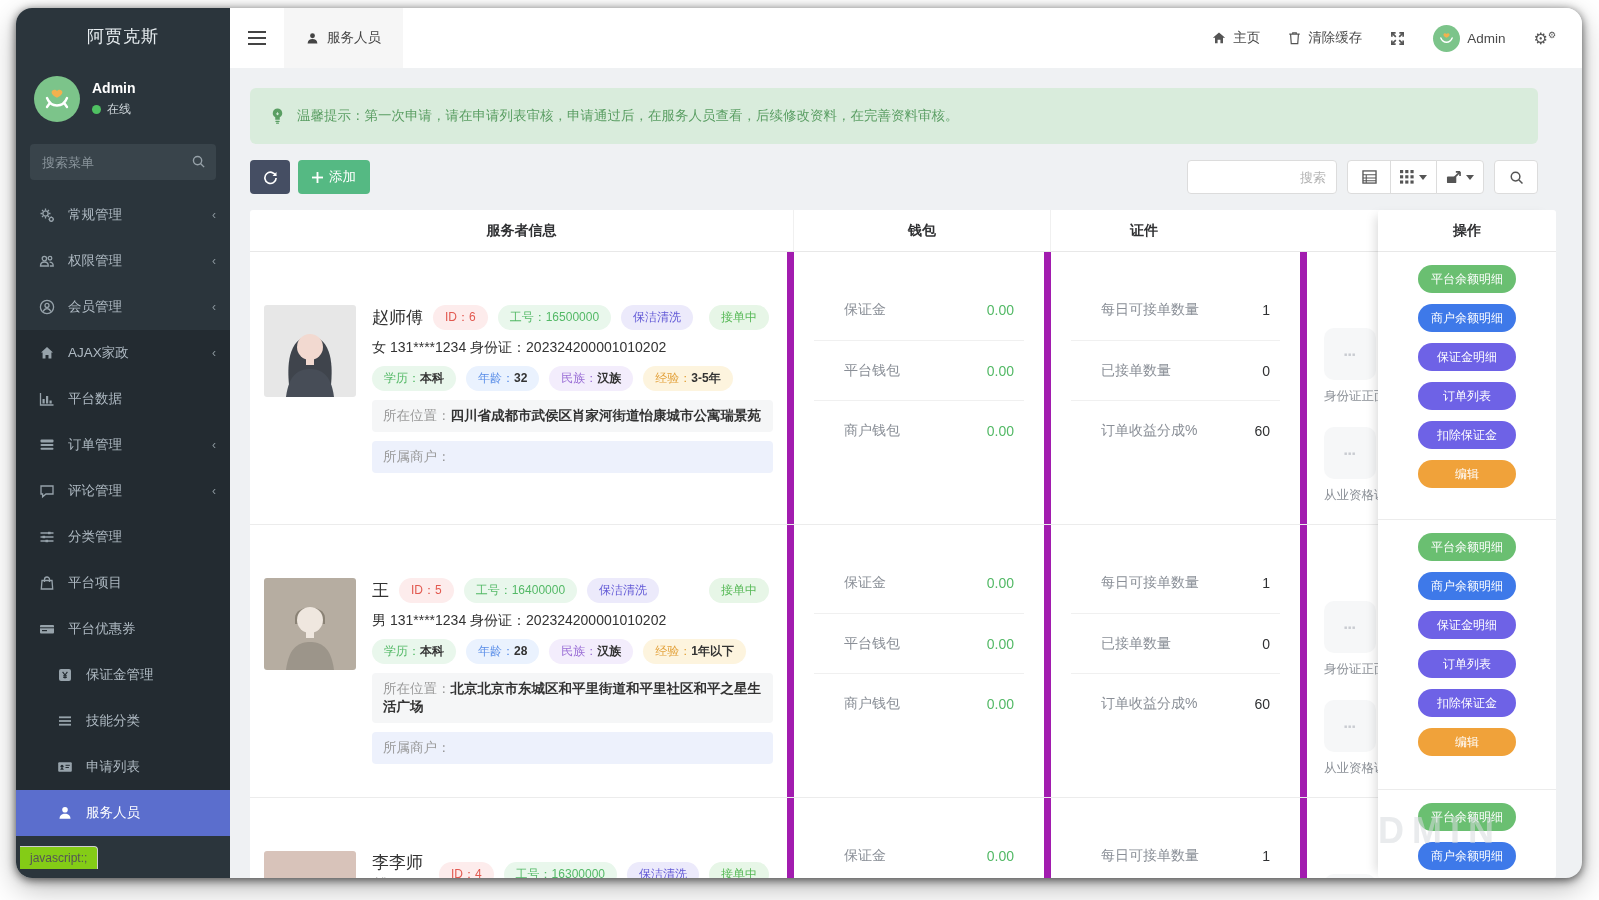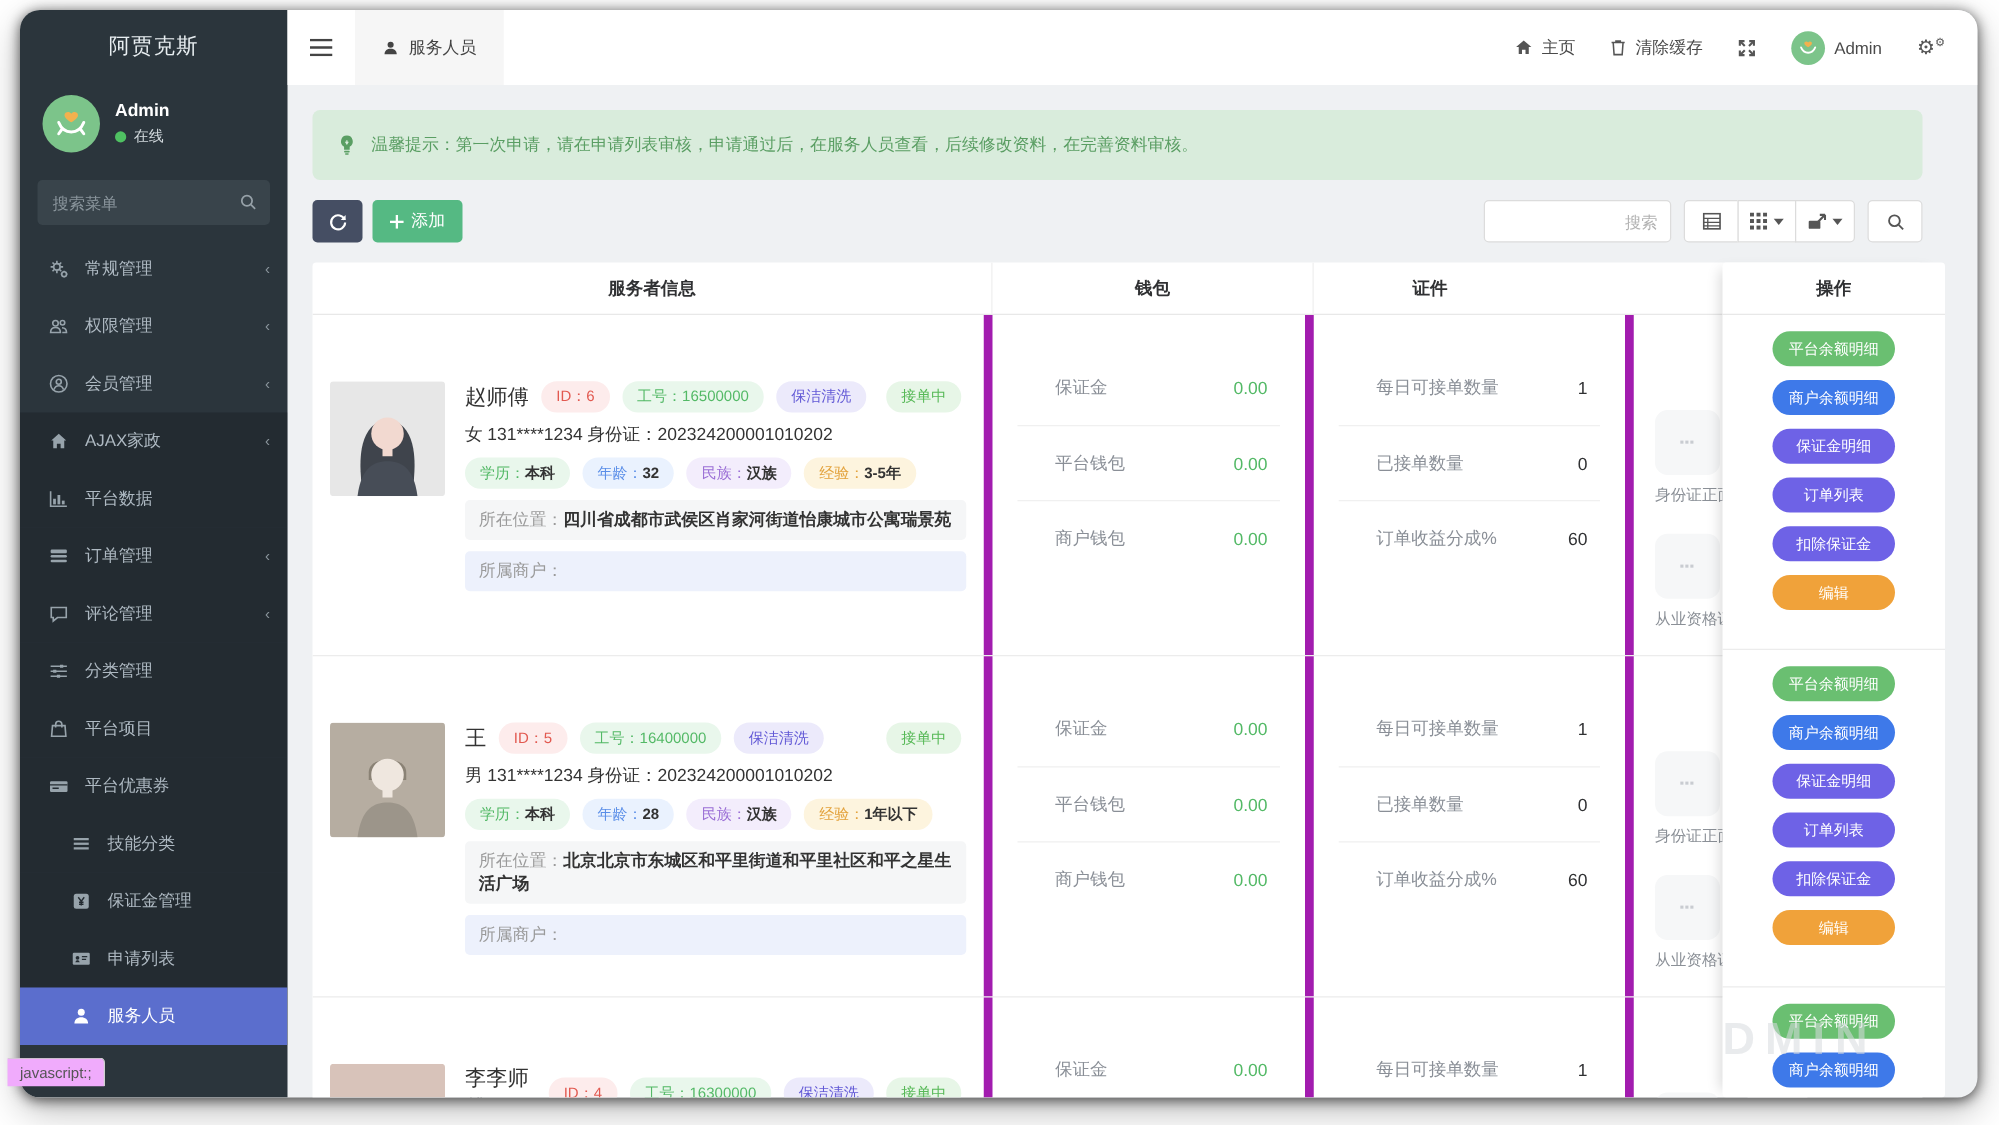--- a/index.html
+++ b/index.html
@@ -90,21 +90,21 @@
   .thumb span { font-size:5px; color:#c9ccd1; letter-spacing:1px; }
   .cert .clabel { font-size:12.5px; color:#8b9097; margin-top:8px; white-space:nowrap; }
   
   .action-panel { position:absolute; top:142px; right:26px; bottom:0; width:178px; background:#fff; border-radius:3px;
                   box-shadow:-8px 0 10px -6px rgba(0,0,0,.15); z-index:10; }
   .ap-head { height:42px; display:flex; align-items:center; justify-content:center; font-weight:bold; font-size:14px; color:#303133; border-bottom:1px solid #e8e8e8; }
   .ap-sec { display:flex; flex-direction:column; align-items:center; gap:11px; padding-top:13px; border-bottom:1px solid #ececec; }
   .abtn { width:98px; height:28px; border:none; border-radius:999px; color:#fff; font-size:12px; cursor:pointer; }
   .a-green { background:#6abf71; } .a-blue { background:#3e79e9; } .a-purple { background:#6e62e6; } .a-orange { background:#f0a23a; }
   .watermark { position:absolute; right:80px; bottom:26px; z-index:20; font-size:36px; font-weight:bold; letter-spacing:8px; color:rgba(215,218,222,.55); pointer-events:none; }
-  .status-tip { position:absolute; left:6px; top:846px; background:#f0abfc; border:1px solid #cfcfcf; border-bottom:none; border-left:none; border-radius:0 4px 0 0; padding:4px 10px; font-size:12px; color:#555; z-index:50; }
+  .status-tip { position:absolute; left:20px; top:846px; background:#84cc16; border:1px solid #cfcfcf; border-bottom:none; border-left:none; border-radius:0 4px 0 0; padding:4px 10px; font-size:12px; color:#555; z-index:50; }
   svg { display:block; }
 </style>
 </head>
 <body>
 
 <div class="window">
 
   <aside class="sidebar">
     <div class="brand">阿贾克斯</div>
     <div class="user-panel">
@@ -232,35 +232,35 @@
               <rect x="1" y="4" width="14" height="8.5" rx="1" fill="currentColor"></rect>
               <path d="M1 6.8h14" stroke="#232b31" stroke-width="1"></path>
               <rect x="3" y="9" width="5" height="1.2" fill="#232b31"></rect>
             </svg>
           </span>
           <span>平台优惠券</span>
         </div>
         <div class="menu-item dark sub">
           <span class="micon">
             <svg width="16" height="16" viewBox="0 0 16 16">
+              <rect x="2" y="2" width="12" height="12" rx="2" fill="currentColor"></rect>
+              <path d="M5.6 4.8 8 8l2.4-3.2M8 8v3.4M6.2 8.8h3.6M6.2 10.4h3.6" stroke="#232b31" stroke-width="1.1" fill="none"></path>
+            </svg>
+          </span>
+          <span>保证金管理</span>
+        </div>
+        <div class="menu-item dark sub">
+          <span class="micon">
+            <svg width="16" height="16" viewBox="0 0 16 16">
               <rect x="2" y="3.4" width="12" height="1.8" fill="currentColor"></rect>
               <rect x="2" y="7.1" width="12" height="1.8" fill="currentColor"></rect>
               <rect x="2" y="10.8" width="12" height="1.8" fill="currentColor"></rect>
             </svg>
           </span>
           <span>技能分类</span>
-        </div>
-        <div class="menu-item dark sub">
-          <span class="micon">
-            <svg width="16" height="16" viewBox="0 0 16 16">
-              <rect x="2" y="2" width="12" height="12" rx="2" fill="currentColor"></rect>
-              <path d="M5.6 4.8 8 8l2.4-3.2M8 8v3.4M6.2 8.8h3.6M6.2 10.4h3.6" stroke="#232b31" stroke-width="1.1" fill="none"></path>
-            </svg>
-          </span>
-          <span>保证金管理</span>
         </div>
         <div class="menu-item dark sub">
           <span class="micon">
             <svg width="16" height="16" viewBox="0 0 16 16">
               <rect x="1.2" y="3.2" width="13.6" height="9.6" rx="1" fill="currentColor"></rect>
               <circle cx="5" cy="7.2" r="1.5" fill="#232b31"></circle>
               <path d="M3.2 10.8c.4-1.2 1-1.7 1.8-1.7s1.4.5 1.8 1.7" fill="#232b31"></path>
               <rect x="8.5" y="5.8" width="4.3" height="1" fill="#232b31"></rect>
               <rect x="8.5" y="8" width="3.4" height="1" fill="#232b31"></rect>
             </svg>

